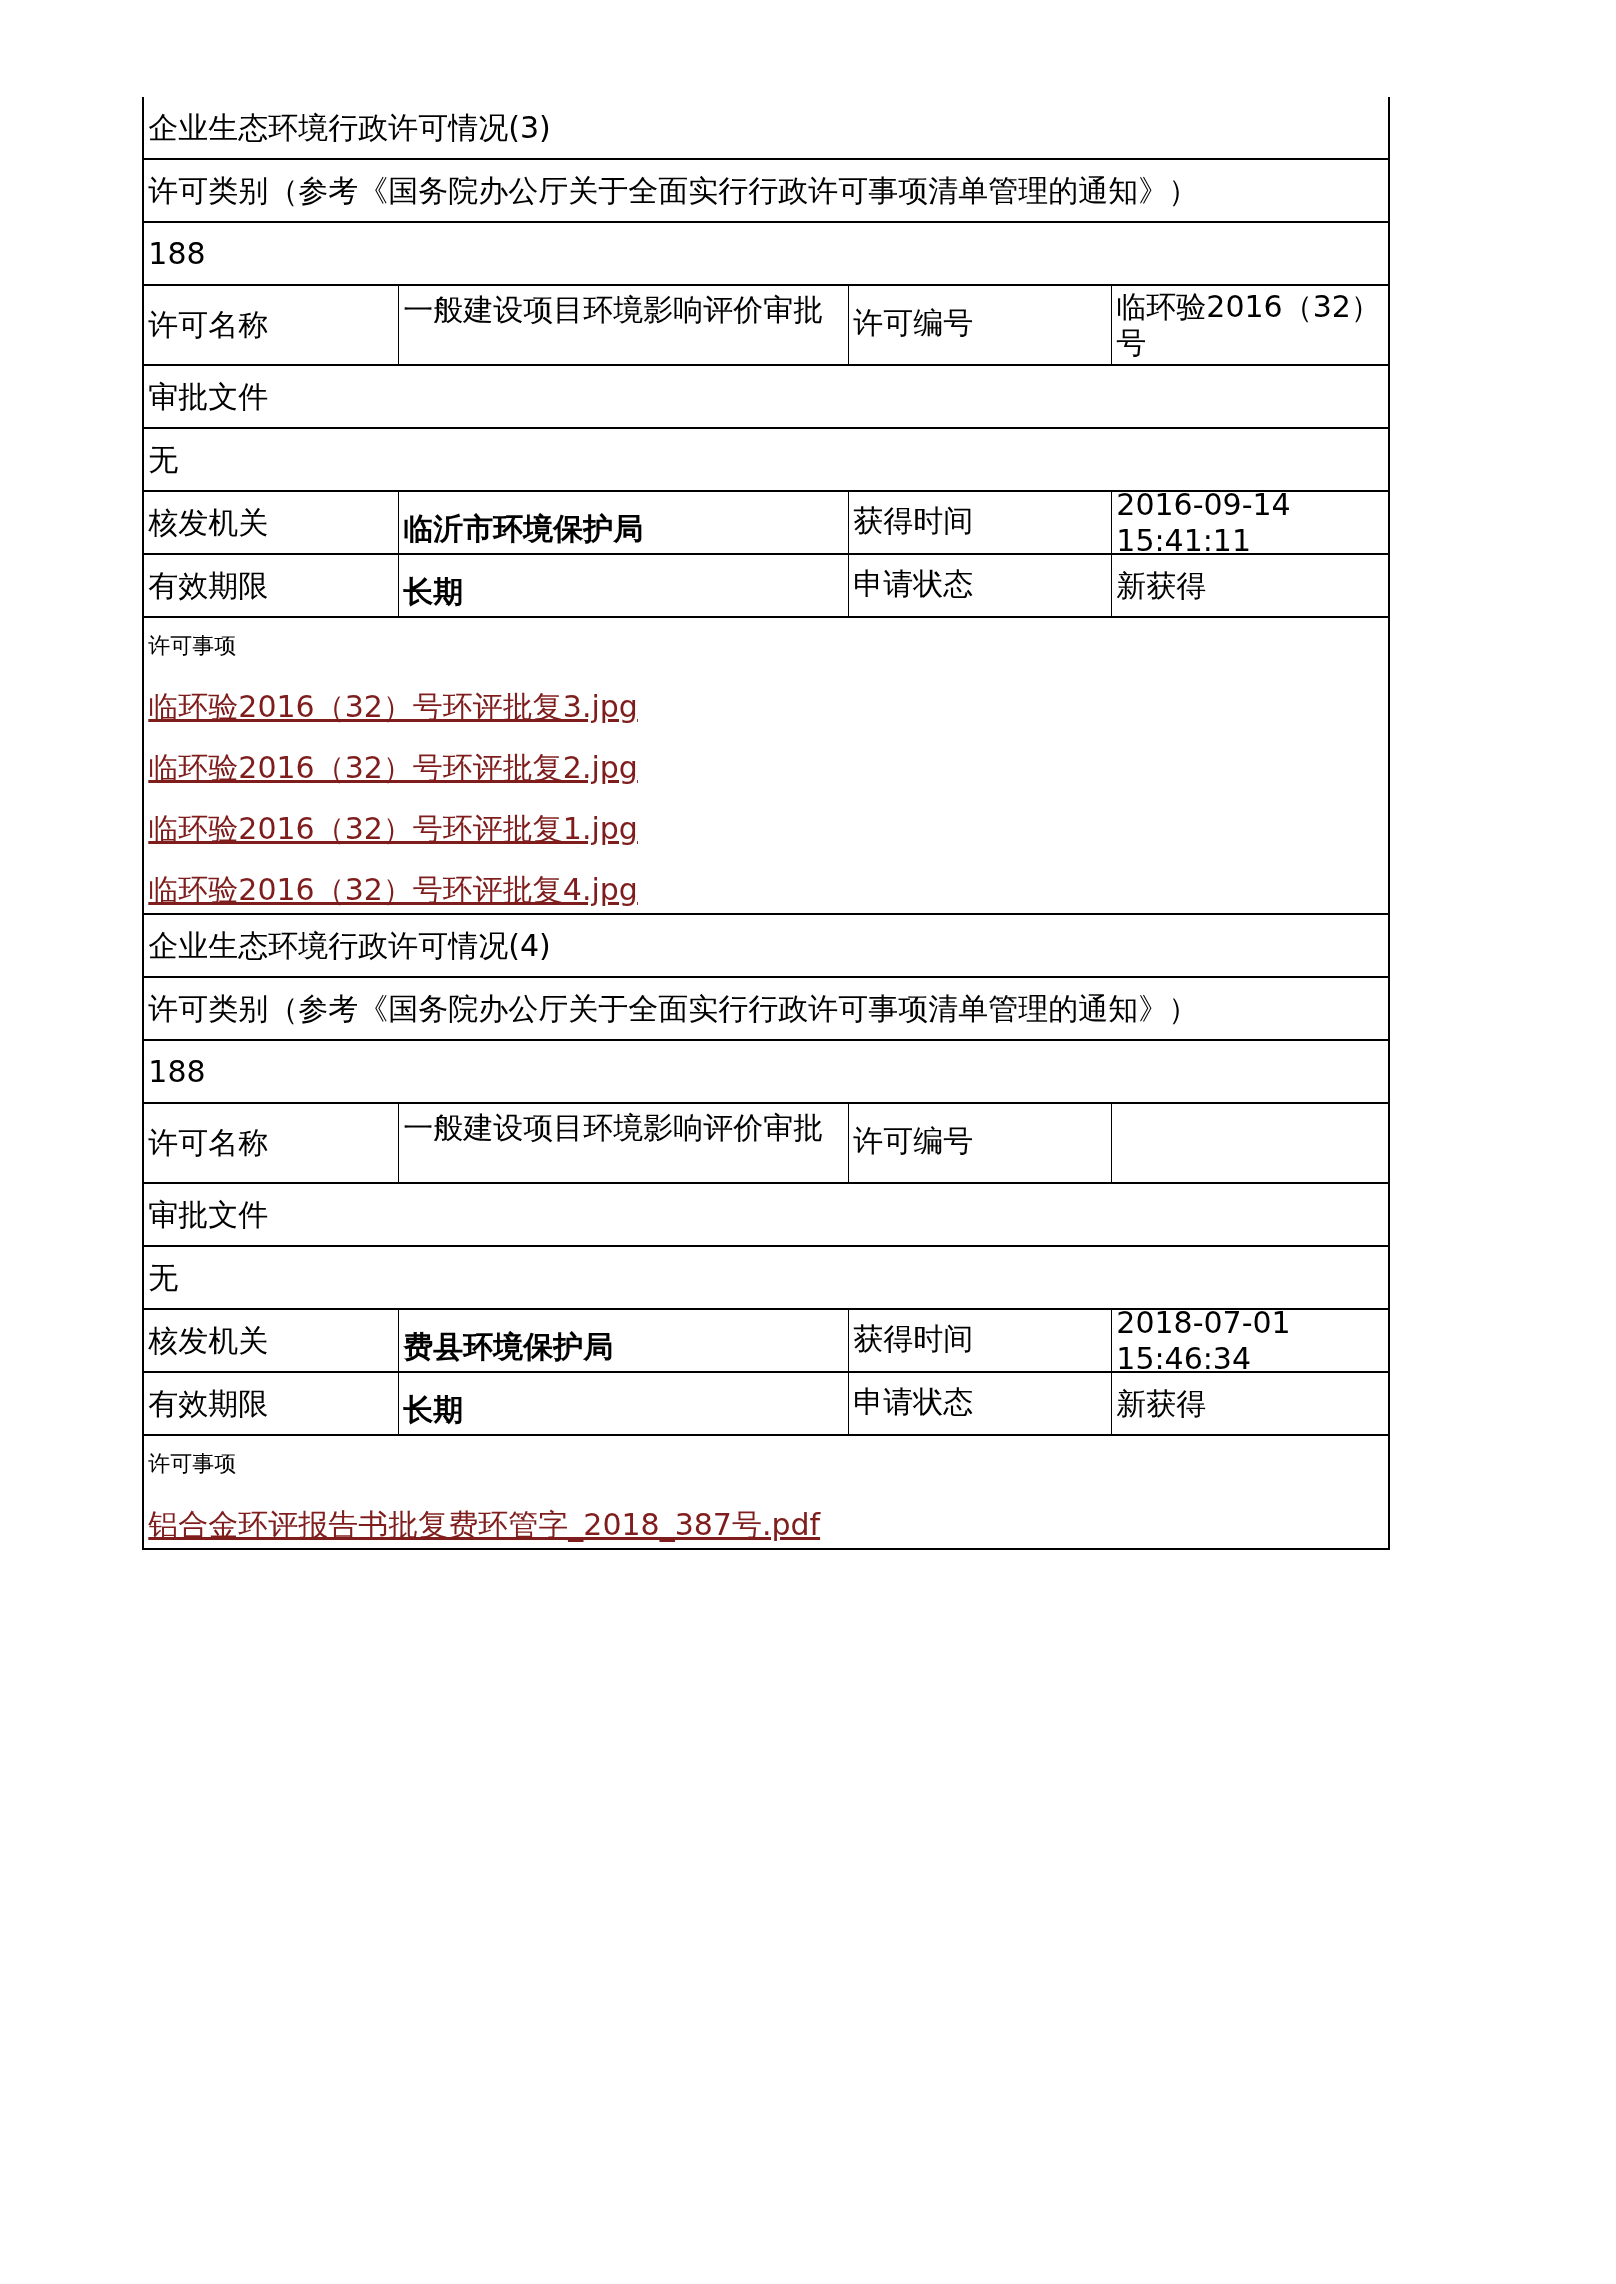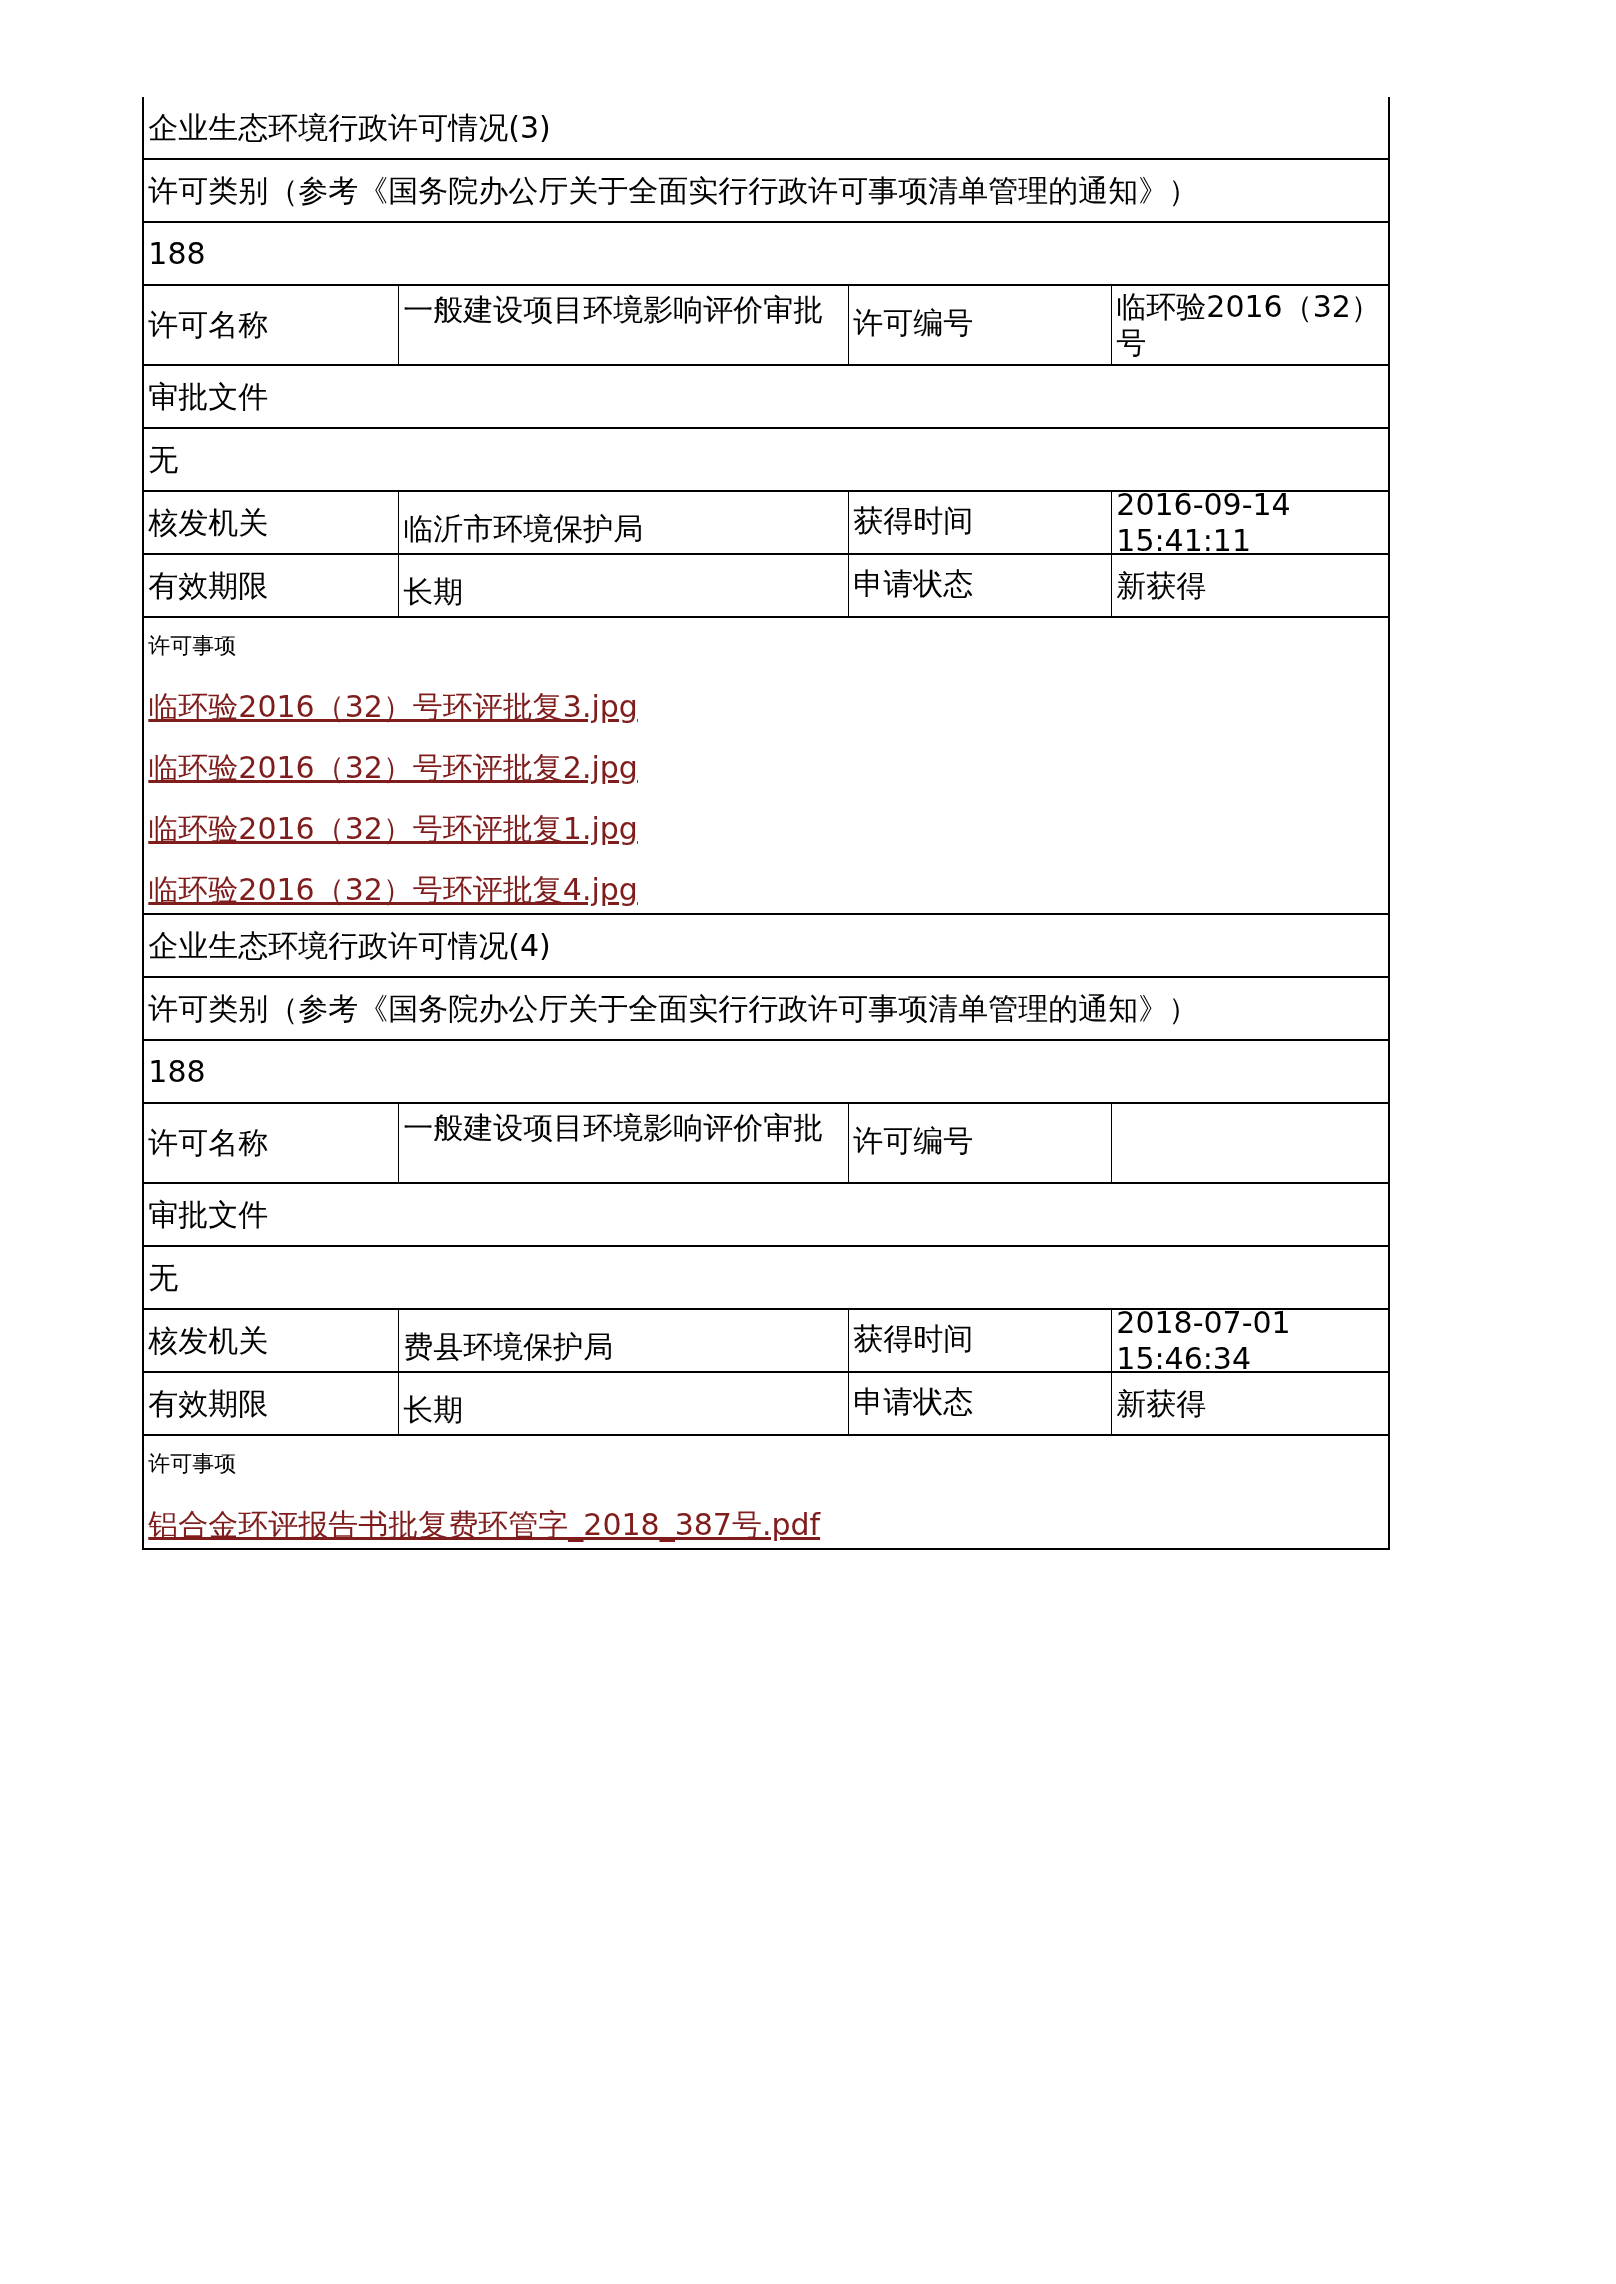--- a/index.html
+++ b/index.html
@@ -11,21 +11,21 @@
     margin-left:44px;
   }
   .row { display:flex; border-top:2.7px solid #000; box-sizing:border-box; }
   .row.first { border-top:none; }
   .cell { box-sizing:border-box; padding:0 4.3px; font-size:30px; line-height:36px; display:flex; align-items:center; }
   .full { width:100%; }
   .h112 { height:61px; }
   .h143 { height:78px; }
   .c1 { width:255px; border-right:1.6px solid #000; }
   .c2 { width:450px; border-right:1.6px solid #000; align-items:flex-start; padding-top:6px; }
-  .c2.single { align-items:center; padding-top:12px; }
+  .c2.single { align-items:center; padding-top:12px;font-weight:bold; }
   .c3 { width:263px; border-right:1.6px solid #000;font-family:Liberation Mono, monospace; }
   .c4 { flex:1; }
   .items { display:block; padding:9.8px 4.3px 5.4px 4.3px; }
   .items .label { font-size:22px; line-height:36px; height:36px; margin-bottom:25px; }
   .items a { display:block; color:#7f1d1d; text-decoration:underline; font-size:30px; line-height:36px; height:36px; margin-bottom:25px; }
   .items a:last-child { margin-bottom:0; }
 </style>
 </head>
 <body>
 

